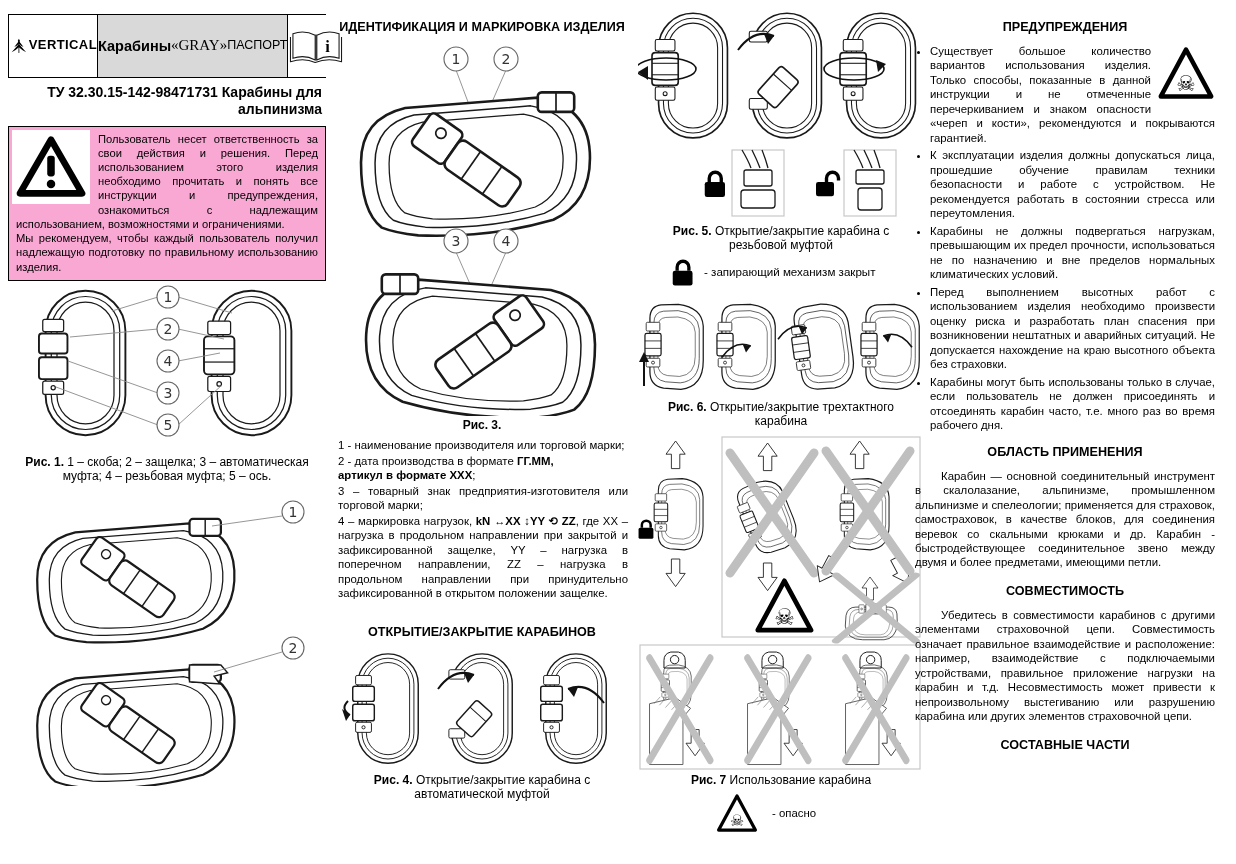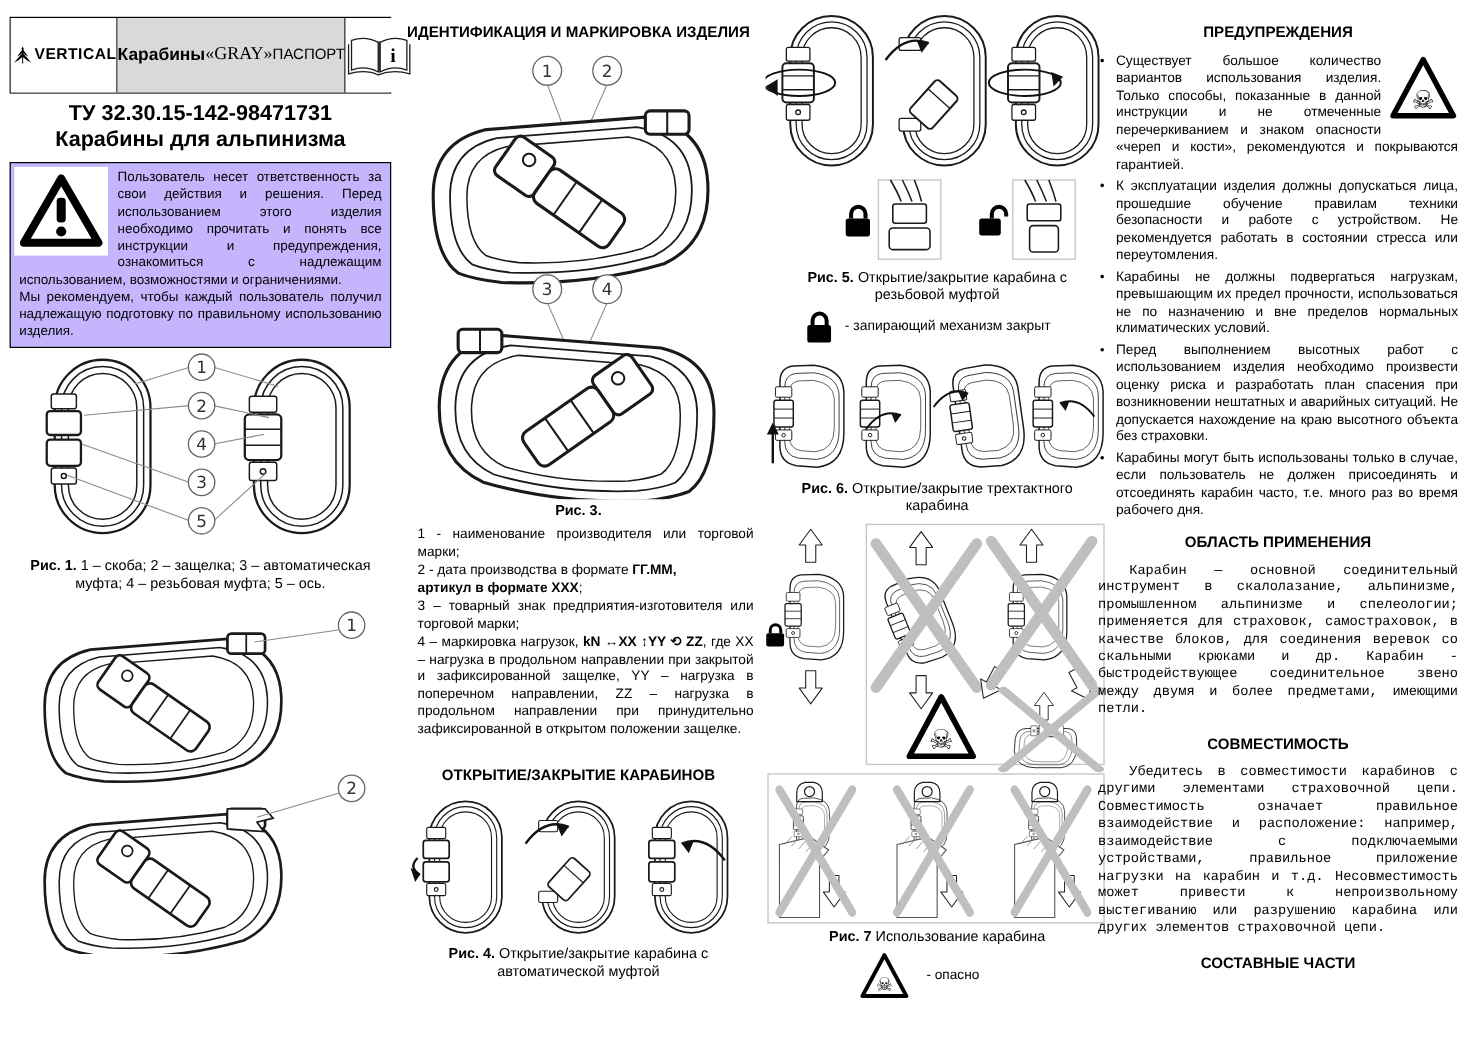--- a/index.html
+++ b/index.html
@@ -18,41 +18,41 @@
   .hdr-table{display:flex;border:1.6px solid #000;height:62px;}
   .hdr-cell{border-right:1.2px solid #000;display:flex;flex-direction:row;align-items:center;justify-content:center;}
   .hdr-cell:last-child{border-right:none;}
   .logo-cell{width:88px;background:#fff;}
   .logo-text{font-weight:bold;font-size:13px;letter-spacing:.4px;margin-top:-2px;}
   .title-cell{flex:1;background:#d9d9d9;text-align:center;}
   .t1{font-weight:bold;font-size:14.5px;}
   .t2{font-family:"Liberation Serif","DejaVu Serif",serif;font-size:15px;}
   .t3{font-size:12.5px;}
   .book-cell{width:84px;background:#fff;}
-  .tu{font-weight:bold;font-size:18px;text-align:center;margin:6px 4px 8px 4px;line-height:1.2;}
-
-  .warnbox{background:#c4b5fd;border:1.6px solid #000;padding:5px 7px 6px 7px;text-align:justify;font-size:11.2px;}
+  .tu{font-weight:bold;font-size:14px;text-align:right;margin:6px 4px 8px 4px;line-height:1.2;}
+
+  .warnbox{background:#f9a8d4;border:1.6px solid #000;padding:5px 7px 6px 7px;text-align:justify;font-size:11.2px;}
   .warn-tri-wrap{float:left;background:#fff;width:78px;height:74px;margin:-2px 8px 2px -4px;display:flex;align-items:center;justify-content:center;}
 
   .figcap{text-align:center;font-size:12px;line-height:1.2;margin:2px 6px 6px 6px;}
   .figure{display:block;margin:0 auto;}
 
   .sec-head{font-weight:bold;font-size:12.6px;text-align:center;margin:6px 0 8px 0;}
   .idlist{ text-align:justify;margin-top:2px;}
-  .idlist p{margin:0 0 1px 12px;}
+  .idlist p{margin:0 0 1px 2px;}
   b.inb{white-space:nowrap;}
 
   .legend-row{display:flex;align-items:center;gap:10px;margin:3px 0 7px 34px;}
   .legend-row .txt{font-size:11.6px;}
   .danger-row{display:flex;align-items:center;gap:14px;margin:6px 0 0 78px;}
 
   .bullets{margin:2px 0 0 0;padding-left:15px;text-align:justify;}
   .bullets li{margin-bottom:3px;}
   .skull-float{float:right;margin:2px 0 2px 6px;}
-  .para{text-align:justify;text-indent:26px;margin:0 0 6px 0;font-family:Liberation Mono, monospace;}
+  .para{text-align:justify;text-indent:26px;margin:0 0 6px 0;}
 
   
   .ln{fill:none;stroke:#1a1a1a;stroke-width:2px;}
   .wh{fill:#fff;stroke:#1a1a1a;stroke-width:2px;}
   .thin{stroke-width:1.3px;}
   .rot{fill:none;stroke:#111;stroke-width:1.6px;}
   .curve{fill:none;stroke:#111;stroke-width:2px;}
   .ah{fill:#111;stroke:none;}
   .conn{stroke:#8a8a8a;stroke-width:.9px;}
   .callout circle{fill:#fff;stroke:#666;stroke-width:1.1px;}

